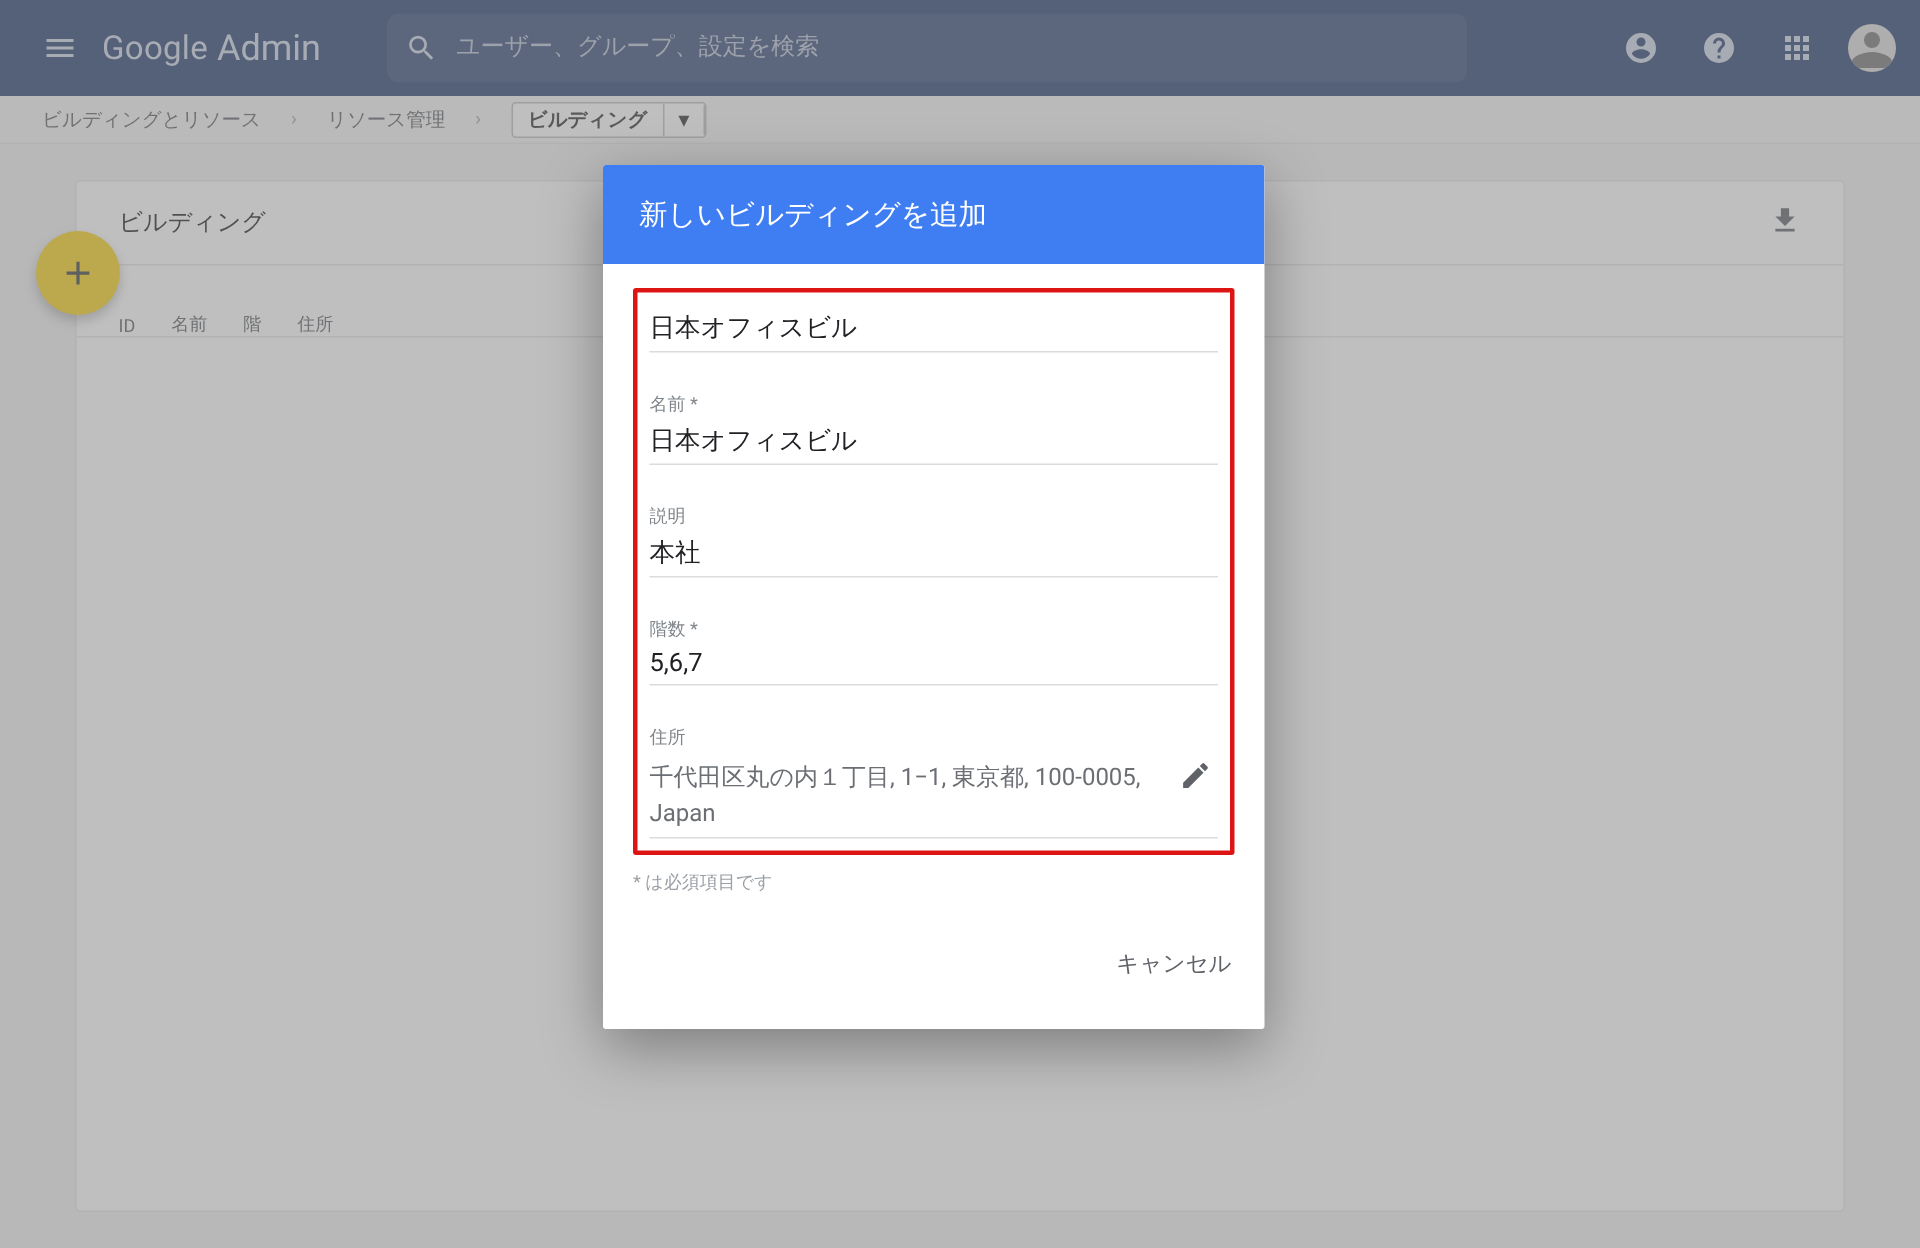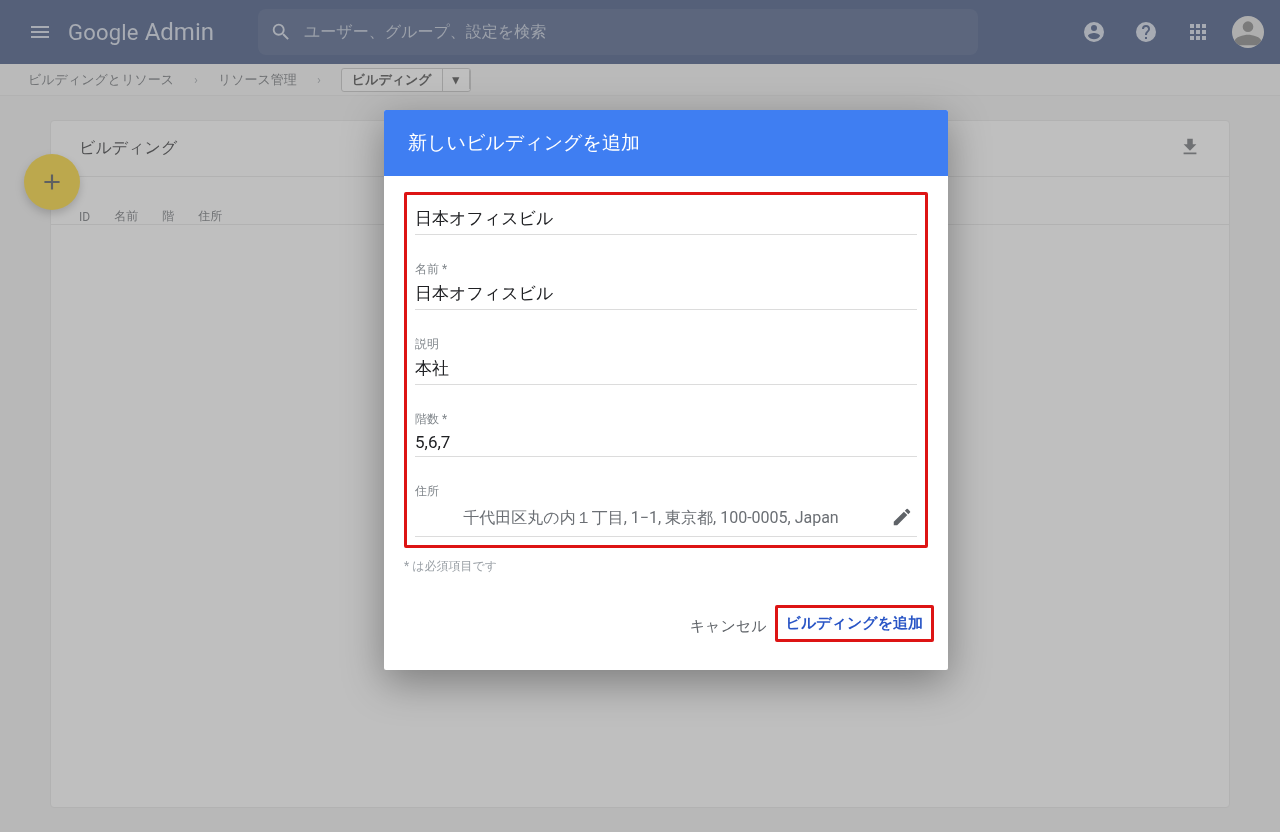--- a/index.html
+++ b/index.html
@@ -40,29 +40,29 @@
   .col-row span { margin-right: 24px; margin-top: 32px; }
 
   
   .fab { position: absolute; left: 24px; top: 154px; width: 56px; height: 56px; border-radius: 50%; background: #f9d11a; box-shadow: 0 4px 8px rgba(0,0,0,0.25); display: flex; align-items: center; justify-content: center; z-index: 5; }
   .fab svg { fill: #3c4043; }
 
   
   .scrim { position: absolute; inset: 0; background: rgba(128,128,128,0.5); z-index: 80; }
 
   
-  .dialog { position: absolute; left: 384px; top: 110px; width: 564px; background: #fff; border-radius: 2px; box-shadow: 0 12px 40px rgba(0,0,0,0.35); z-index: 90; overflow: hidden; }
+  .dialog { position: absolute; left: 402px; top: 110px; width: 441px; background: #fff; border-radius: 2px; box-shadow: 0 12px 40px rgba(0,0,0,0.35); z-index: 90; overflow: hidden; }
   .dialog-title { background: #3f7ef2; color: #fff; padding: 20px 24px; font-size: 19px; font-weight: 400; }
   .dialog-body { padding: 16px 20px 12px 20px; }
   .highlight-box { border: 3px solid #dd1414; border-radius: 2px; padding: 12px 8px 8px 8px; }
   .field { margin-bottom: 26px; }
   .field-label { font-size: 12px; color: #80868b; margin-bottom: 4px; }
   .field-value { font-size: 17px; color: #202124; border-bottom: 1px solid #dcdcdc; padding-bottom: 4px; }
   .addr-block .field-label { margin-bottom: 6px; }
-  .addr-row { display: flex; align-items: flex-start; text-align: center; }
+  .addr-row { display: flex; align-items: flex-start; }
   .addr-text { flex: 1; font-size: 16px; color: #6b6f74; line-height: 1.5; }
   .addr-pencil { padding: 0 4px; }
   .addr-pencil svg { fill: #5f6368; }
   .addr-block { border-bottom: 1px solid #dcdcdc; padding-bottom: 4px; margin-bottom: 0; }
   .req-note { font-size: 12px; color: #9aa0a6; margin-top: 10px; }
   .dialog-actions { display: flex; justify-content: flex-end; align-items: flex-end; padding: 18px 14px 28px; gap: 0; }
   .btn-text { font-size: 15px; color: #5f6368; padding: 6px 8px; cursor: pointer; }
   .btn-primary-wrap { border: 3px solid #dd1414; border-radius: 2px; padding: 2px 2px; }
   .btn-primary { font-size: 15px; color: #2a56c6; font-weight: 700; padding: 4px 6px; cursor: pointer; }
 </style>
@@ -180,17 +180,14 @@
               </svg>
           </div>
         </div>
       </div>
 
     </div>
     <div class="req-note">* は必須項目です</div>
   </div>
   <div class="dialog-actions">
     <div class="btn-text">キャンセル</div>
-    <div class="btn-primary-wrap">
-      <div class="btn-primary">ビルディングを追加</div>
-    </div>
   </div>
 </div>
 
 </body></html>

